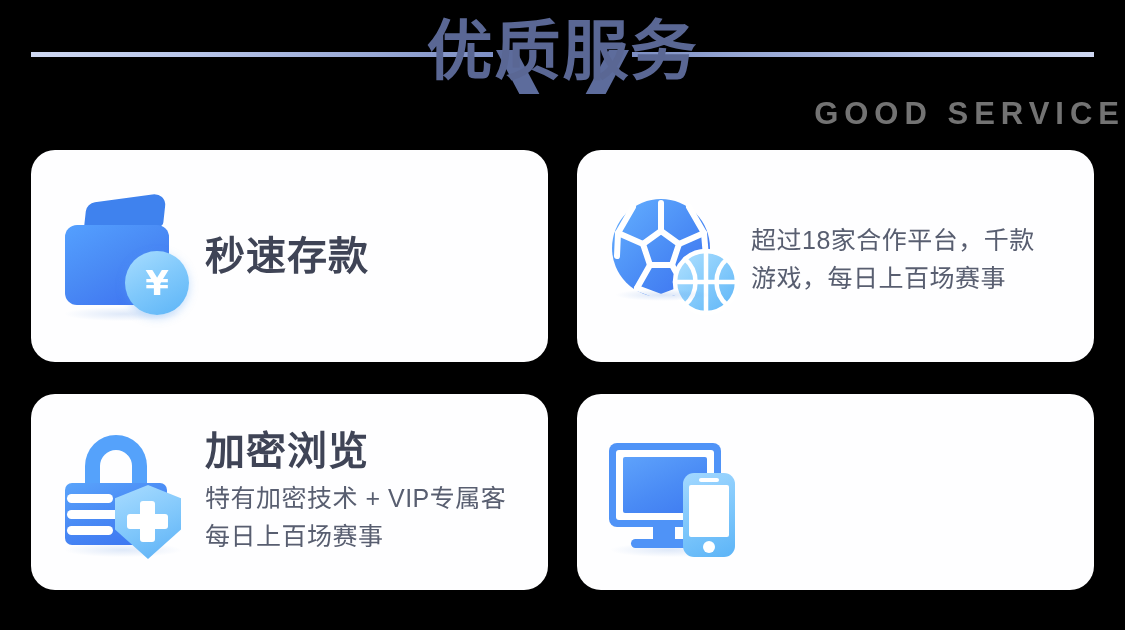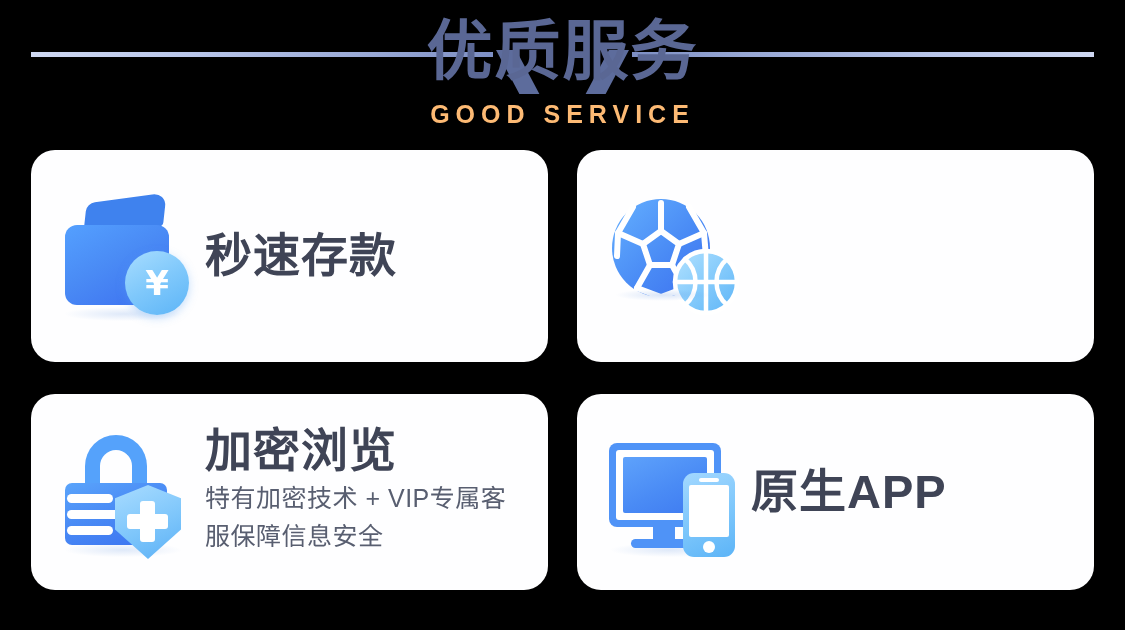--- a/index.html
+++ b/index.html
@@ -29,23 +29,23 @@
   .title-cn {
     position:absolute; top:6px; left:0; width:1125px;
     text-align:center;
     font-size:66px; font-weight:bold; line-height:90px;
     color:#5a6794;
     letter-spacing:2px;
     font-family:"Liberation Sans","DejaVu Sans",sans-serif;
   }
   .title-en {
     position:absolute; top:97px; left:0; width:1125px;
-    text-align:center;
-    font-size:25px; font-weight:bold; line-height:34px;
-    color:#fdba74;
+    text-align:right;
+    font-size:31px; font-weight:bold; line-height:34px;
+    color:#737373;
     letter-spacing:6px;
   }
 
   
   .grid {
     position:absolute; left:31px; top:150px;
     width:1063px; height:440px;
     display:grid;
     grid-template-columns:517px 517px;
     grid-template-rows:212px 196px;
@@ -58,21 +58,21 @@
     padding:0 14px 0 26px;
     overflow:hidden;
   }
   .card-icon {
     position:relative; flex:0 0 auto;
     width:136px; height:126px;
     margin-right:12px;
   }
   .card-text { display:flex; flex-direction:column; justify-content:center; }
   .card-title {
-    font-size:47px; font-weight:bold; color:#3f4456;
+    font-size:40px; font-weight:bold; color:#3f4456;
     line-height:44px; letter-spacing:1px; white-space:nowrap;
   }
   .card-sub {
     margin-top:6px;
     font-size:25px; color:#585e70; line-height:38px;
     letter-spacing:0.5px; white-space:pre-line;
   }
 
   
   .wallet-flap {
@@ -237,54 +237,55 @@
           <g fill="none" stroke="#ffffff" stroke-width="4.5" stroke-linecap="round">
             <circle cx="103" cy="89" r="31"></circle>
             <path d="M103,58 L103,120"></path>
             <path d="M72,89 L134,89"></path>
             <path d="M82,66 C96,78 96,100 82,112"></path>
             <path d="M124,66 C110,78 110,100 124,112"></path>
           </g>
         </svg>
       </div>
       <div class="card-text">
+        <div class="card-sub">超过18家合作平台，千款
+游戏，每日上百场赛事</div>
       </div>
     </div>
 
     <div class="card">
       <div class="card-icon">
         <div class="icon-shadow"></div>
         <div class="lock-shackle"></div>
         <div class="lock-body"></div>
         <div class="lock-slot s1"></div>
         <div class="lock-slot s2"></div>
         <div class="lock-slot s3"></div>
         <div class="shield"></div>
         <div class="shield-cross-v"></div>
         <div class="shield-cross-h"></div>
       </div>
       <div class="card-text">
         <div class="card-title">加密浏览</div>
         <div class="card-sub">特有加密技术 + VIP专属客
-服保障信息安全</div>
+每日上百场赛事</div>
       </div>
     </div>
 
     <div class="card">
       <div class="card-icon">
         <div class="icon-shadow"></div>
         <div class="mon-frame"></div>
         <div class="mon-bezel"></div>
         <div class="mon-screen"></div>
         <div class="mon-neck"></div>
         <div class="mon-base"></div>
         <div class="phone"></div>
         <div class="phone-screen"></div>
         <div class="phone-speaker"></div>
         <div class="phone-home"></div>
       </div>
       <div class="card-text">
-        <div class="card-title">原生APP</div>
       </div>
     </div>
 
   </div>
 </div>
 
 </body></html>

